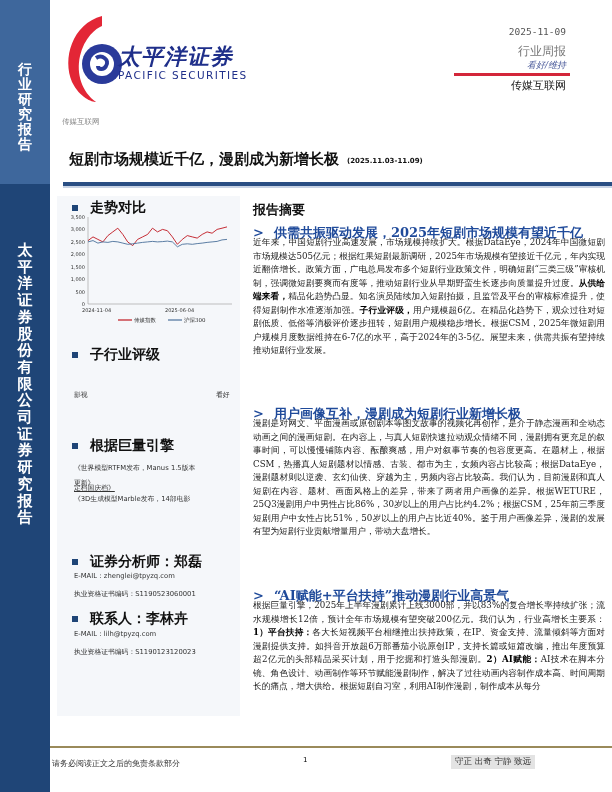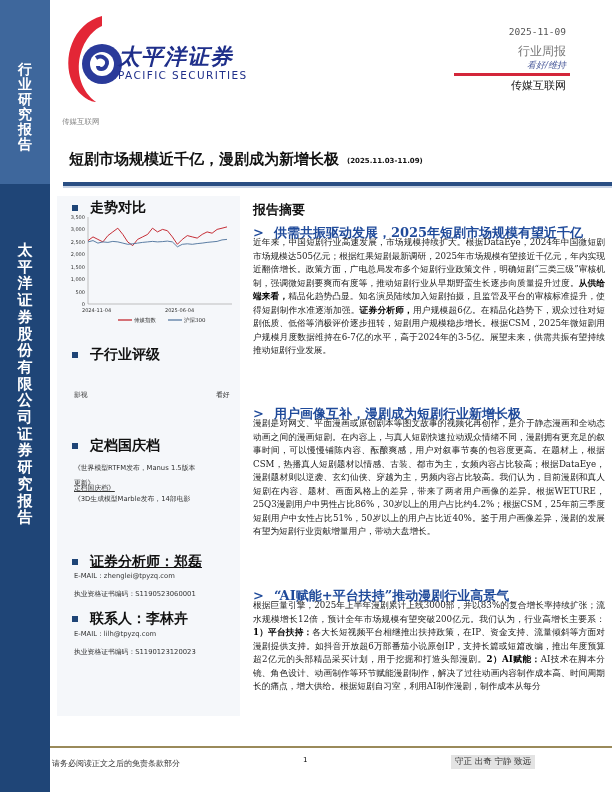--- a/index.html
+++ b/index.html
@@ -135,39 +135,39 @@
       <text x="74" y="111" font-size="5.5" fill="#333">传媒指数</text>
       <line x1="108" y1="109" x2="122" y2="109" stroke="#4a6f9a" stroke-width="1.2"></line>
       <text x="124" y="111" font-size="5.5" fill="#333">沪深300</text>
     </svg>
 </div>
 
 <div class="sec-h" style="top:346px;"><span class="sq"></span><span>子行业评级</span></div>
 <div class="small" style="left:74px; top:390px;">影视</div>
 <div class="small" style="left:216px; top:390px;">看好</div>
 
-<div class="sec-h" style="top:437px;"><span class="sq"></span><span>定档国庆档</span></div>
+<div class="sec-h" style="top:437px;"><span class="sq"></span><span>根据巨量引擎</span></div>
 <div class="small" style="left:74px; top:463px;">《世界模型RTFM发布，Manus 1.5版本</div>
 <div class="small" style="left:74px; top:478px;">更新》</div>
 <div class="small" style="left:74px; top:494px;">《3D生成模型Marble发布，14部电影</div>
 <div class="small" style="left:74px; top:483px;text-decoration:underline;">定档国庆档》</div>
 
-<div class="sec-h" style="top:553px;text-decoration:underline;"><span class="sq"></span><span>证券分析师：郑磊</span></div>
+<div class="sec-h" style="top:553px;"><span class="sq"></span><span>证券分析师：郑磊</span></div>
 <div class="small" style="left:74px; top:571px;">E-MAIL：zhenglei@tpyzq.com</div>
 <div class="small" style="left:74px; top:589px;">执业资格证书编码：S1190523060001</div>
 
 <div class="sec-h" style="top:610px;"><span class="sq"></span><span>联系人：李林卉</span></div>
 <div class="small" style="left:74px; top:629px;">E-MAIL：lilh@tpyzq.com</div>
 <div class="small" style="left:74px; top:647px;">执业资格证书编码：S1190123120023</div>
 
 <div class="rcol-h">报告摘要</div>
 
 <div class="bh" style="top:224px;"><span class="arr">&gt;</span><span>供需共振驱动发展，2025年短剧市场规模有望近千亿</span></div>
 <div class="para" style="top:236px;">
-  <span>近年来，中国短剧行业高速发展，市场规模持续扩大。根据DataEye，2024年中国微短剧市场规模达505亿元；根据红果短剧最新调研，2025年市场规模有望接近千亿元，年内实现近翻倍增长。政策方面，广电总局发布多个短剧行业政策文件，明确短剧“三类三级”审核机制，强调微短剧要爽而有度等，推动短剧行业从早期野蛮生长逐步向质量提升过度。</span><b>从供给端来看，</b><span>精品化趋势凸显。知名演员陆续加入短剧拍摄，且监管及平台的审核标准提升，使得短剧制作水准逐渐加强。</span><b>证券分析师，</b><span>用户规模超6亿。在精品化趋势下，观众过往对短剧低质、低俗等消极评价逐步扭转，短剧用户规模稳步增长。根据CSM，2025年微短剧用户规模月度数据维持在6-7亿的水平，高于2024年的3-5亿。展望未来，供需共振有望持续推动短剧行业发展。</span>
+  <span>近年来，中国短剧行业高速发展，市场规模持续扩大。根据DataEye，2024年中国微短剧市场规模达505亿元；根据红果短剧最新调研，2025年市场规模有望接近千亿元，年内实现近翻倍增长。政策方面，广电总局发布多个短剧行业政策文件，明确短剧“三类三级”审核机制，强调微短剧要爽而有度等，推动短剧行业从早期野蛮生长逐步向质量提升过度。</span><b>从供给端来看，</b><span>精品化趋势凸显。知名演员陆续加入短剧拍摄，且监管及平台的审核标准提升，使得短剧制作水准逐渐加强。</span><b>子行业评级，</b><span>用户规模超6亿。在精品化趋势下，观众过往对短剧低质、低俗等消极评价逐步扭转，短剧用户规模稳步增长。根据CSM，2025年微短剧用户规模月度数据维持在6-7亿的水平，高于2024年的3-5亿。展望未来，供需共振有望持续推动短剧行业发展。</span>
 </div>
 
 <div class="bh" style="top:405px;"><span class="arr">&gt;</span><span>用户画像互补，漫剧成为短剧行业新增长极</span></div>
 <div class="para" style="top:417px;">
   <span>漫剧是对网文、平面漫画或原创剧本等图文故事的视频化再创作，是介于静态漫画和全动态动画之间的漫画短剧。在内容上，与真人短剧快速拉动观众情绪不同，漫剧拥有更充足的叙事时间，可以慢慢铺陈内容、酝酿爽感，用户对叙事节奏的包容度更高。在题材上，根据CSM，热播真人短剧题材以情感、古装、都市为主，女频内容占比较高；根据DataEye，漫剧题材则以逆袭、玄幻仙侠、穿越为主，男频内容占比较高。我们认为，目前漫剧和真人短剧在内容、题材、画面风格上的差异，带来了两者用户画像的差异。根据WETURE，25Q3漫剧用户中男性占比86%，30岁以上的用户占比约4.2%；根据CSM，25年前三季度短剧用户中女性占比51%，50岁以上的用户占比近40%。鉴于用户画像差异，漫剧的发展有望为短剧行业贡献增量用户，带动大盘增长。</span>
 </div>
 
 <div class="bh" style="top:587px;"><span class="arr">&gt;</span><span>“AI赋能+平台扶持”推动漫剧行业高景气</span></div>
 <div class="para" style="top:599px; height:136px; overflow:hidden;">
   <span>根据巨量引擎，2025年上半年漫剧累计上线3000部，并以83%的复合增长率持续扩张；流水规模增长12倍，预计全年市场规模有望突破200亿元。我们认为，行业高增长主要系：</span><b>1）平台扶持：</b><span>各大长短视频平台相继推出扶持政策，在IP、资金支持、流量倾斜等方面对漫剧提供支持。如抖音开放超6万部番茄小说原创IP，支持长篇或短篇改编，推出年度预算超2亿元的头部精品采买计划，用于挖掘和打造头部漫剧。</span><b>2）AI赋能：</b><span>AI技术在脚本分镜、角色设计、动画制作等环节赋能漫剧制作，解决了过往动画内容制作成本高、时间周期长的痛点，增大供给。根据短剧自习室，利用AI制作漫剧，制作成本从每分</span>

